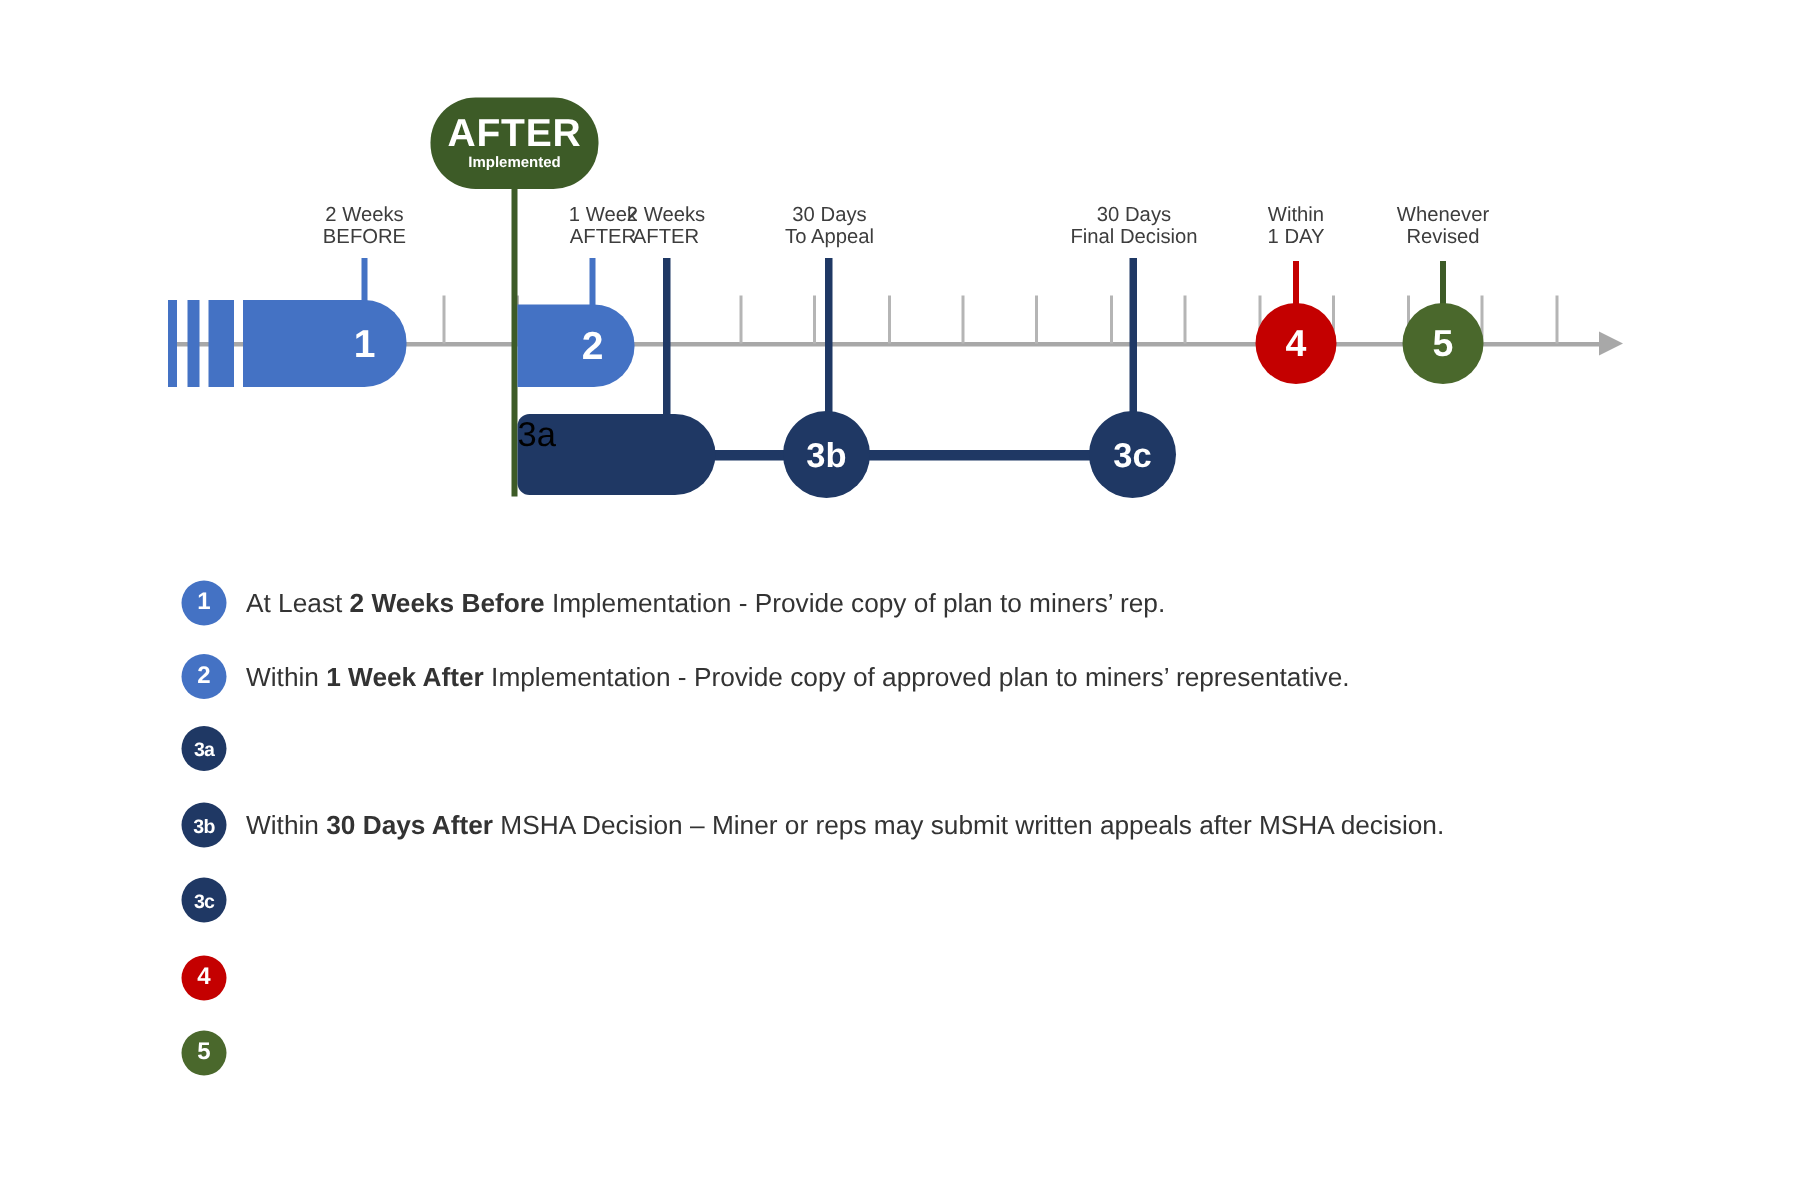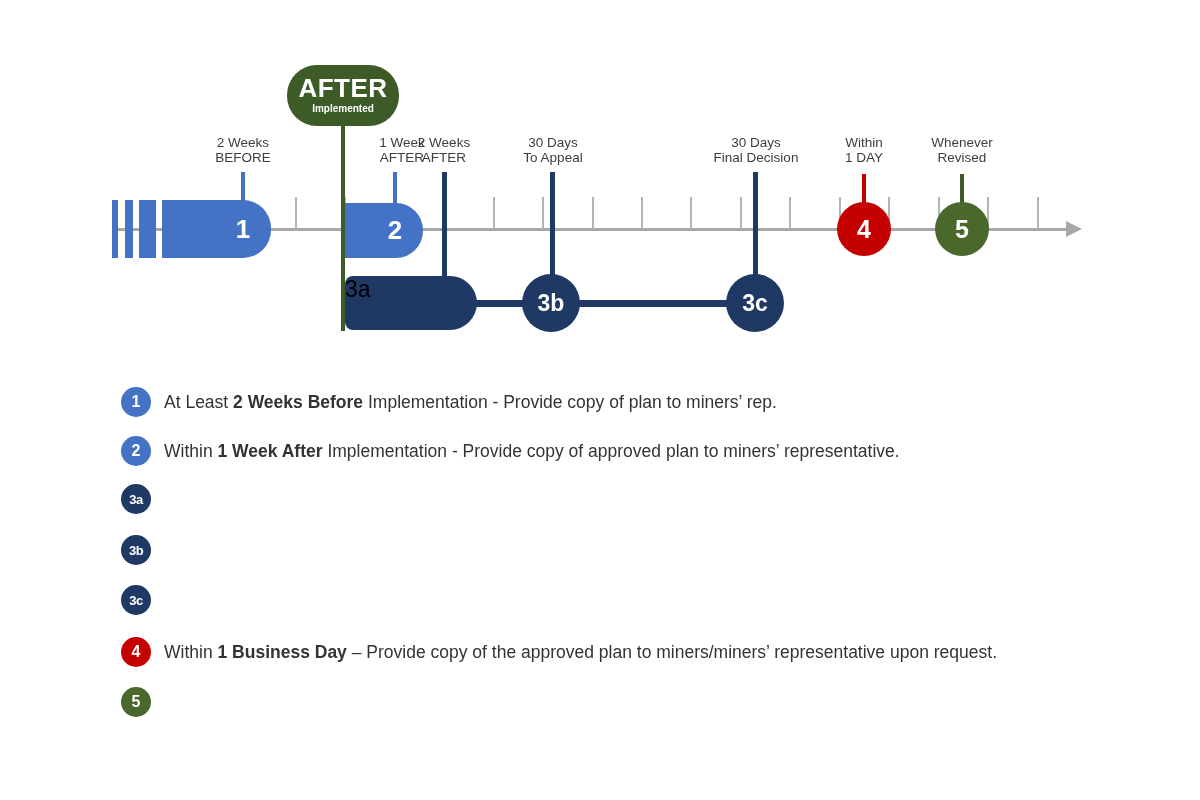--- a/index.html
+++ b/index.html
@@ -169,25 +169,25 @@
   </div>
   <div class="lrow" style="top:436px">
     <span class="lcirc c-blue-bg">2</span>
     <span class="ltext"><span>Within </span><span class="b">1 Week After</span><span> Implementation - Provide copy of approved plan to miners’ representative.</span></span>
   </div>
   <div class="lrow" style="top:484px">
     <span class="lcirc two c-navy-bg">3a</span>
   </div>
   <div class="lrow" style="top:535px">
     <span class="lcirc two c-navy-bg">3b</span>
+    <span class="ltext"><span>Within </span><span class="b">30 Days After</span><span> MSHA Decision – Miner or reps may submit written appeals after MSHA decision.</span></span>
   </div>
   <div class="lrow" style="top:585px">
     <span class="lcirc two c-navy-bg">3c</span>
   </div>
   <div class="lrow" style="top:637px">
     <span class="lcirc c-red-bg">4</span>
-    <span class="ltext"><span>Within </span><span class="b">1 Business Day</span><span> – Provide copy of the approved plan to miners/miners’ representative upon request.</span></span>
   </div>
   <div class="lrow" style="top:687px">
     <span class="lcirc" style="background:#4a682c">5</span>
   </div>
 
 </div>
 
 </body></html>

